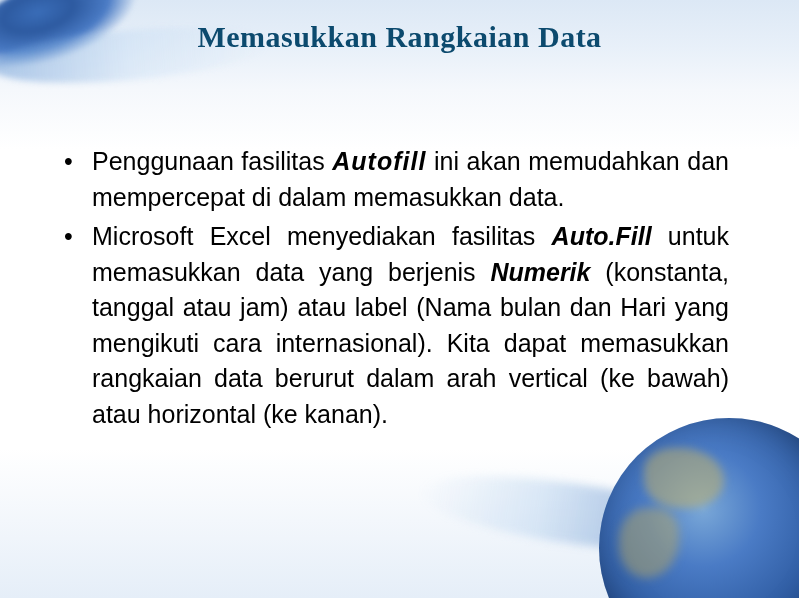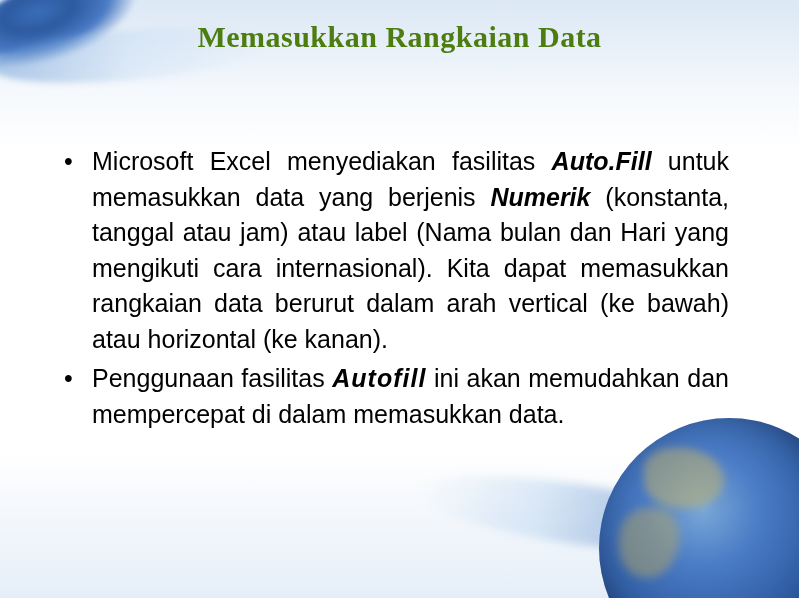--- a/index.html
+++ b/index.html
@@ -102,21 +102,21 @@
     filter: blur(4px);
   }
   
   .title {
     position: relative;
     text-align: center;
     padding-top: 20px;
     font-family: "Brush Script MT", "Segoe Script", cursive;
     font-size: 30px;
     font-weight: bold;
-    color: #4d7c0f;
+    color: #0c4a6e;
     letter-spacing: 0.5px;
     z-index: 2;
   }
   
   .content {
     position: relative;
     padding: 90px 70px 0 58px;
     z-index: 2;
   }
   
@@ -157,19 +157,19 @@
 <div class="swoosh-top"></div>
 <div class="swoosh-top2"></div>
 <div class="swoosh-bottom"></div>
 <div class="globe"></div>
 
 <h1 class="title">Memasukkan Rangkaian Data</h1>
 
 <div class="content">
   <ul>
     <li>
-      <span>Microsoft Excel menyediakan fasilitas </span><span class="em">Auto.Fill</span><span> untuk memasukkan data yang berjenis </span><span class="em">Numerik</span><span> (konstanta, tanggal atau jam) atau label (Nama bulan dan Hari yang mengikuti cara internasional). Kita dapat memasukkan rangkaian data berurut dalam arah vertical (ke bawah) atau horizontal (ke kanan).</span>
+      <span>Penggunaan fasilitas </span><span class="em2">Autofill</span><span> ini akan memudahkan dan mempercepat di dalam memasukkan data.</span>
     </li>
     <li>
-      <span>Penggunaan fasilitas </span><span class="em2">Autofill</span><span> ini akan memudahkan dan mempercepat di dalam memasukkan data.</span>
+      <span>Microsoft Excel menyediakan fasilitas </span><span class="em">Auto.Fill</span><span> untuk memasukkan data yang berjenis </span><span class="em">Numerik</span><span> (konstanta, tanggal atau jam) atau label (Nama bulan dan Hari yang mengikuti cara internasional). Kita dapat memasukkan rangkaian data berurut dalam arah vertical (ke bawah) atau horizontal (ke kanan).</span>
     </li>
   </ul>
 </div>
 
 </body></html>

